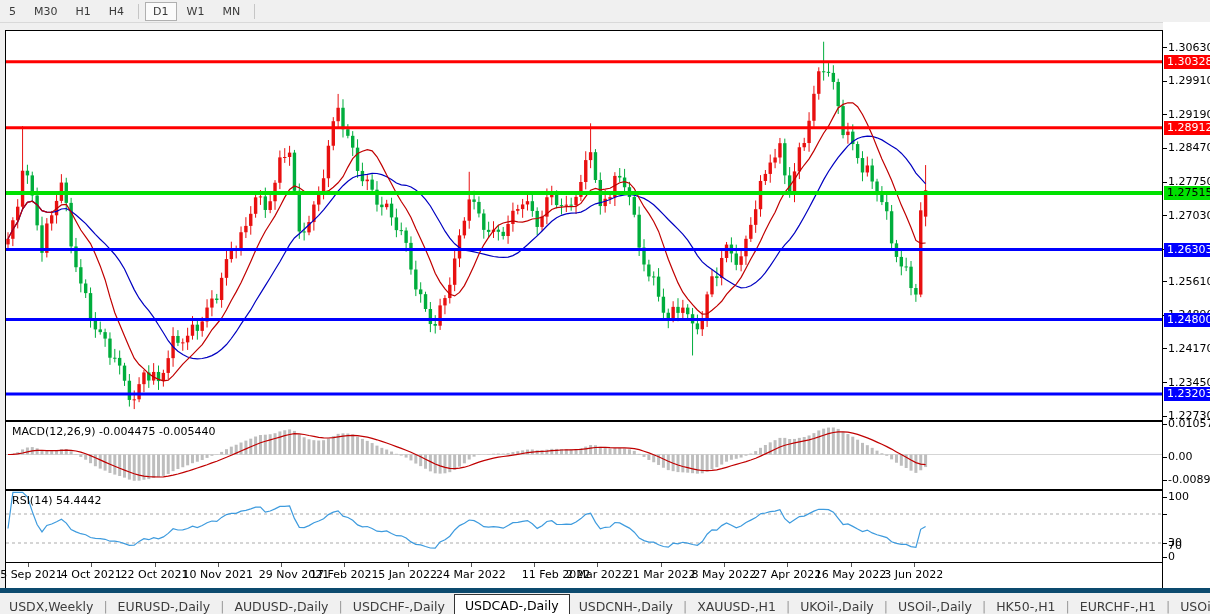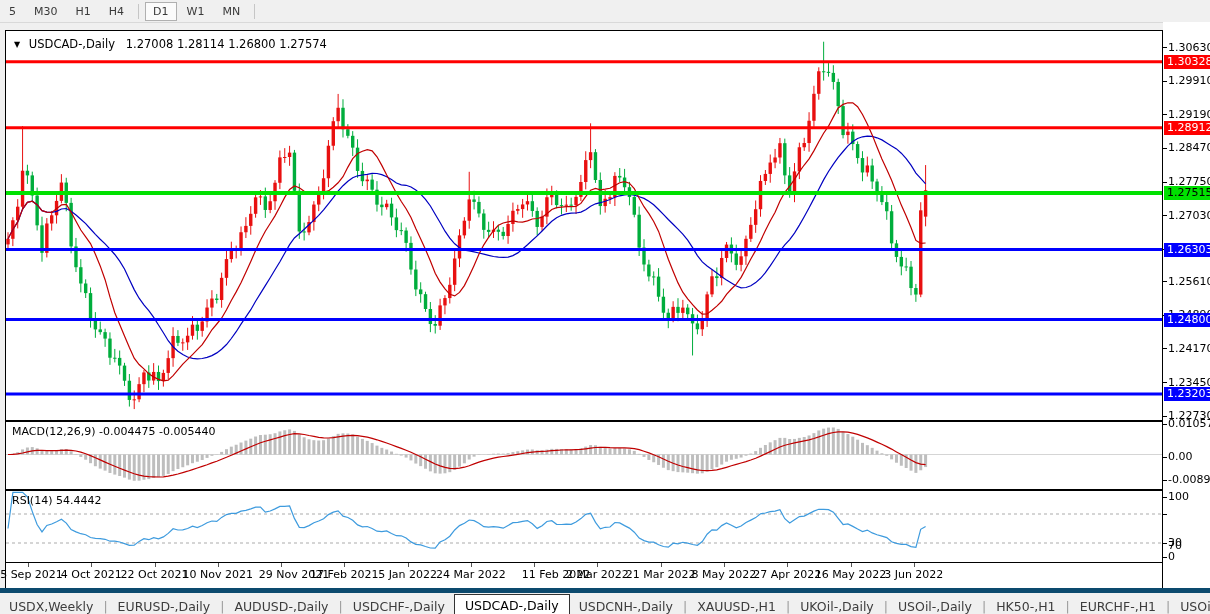--- a/index.html
+++ b/index.html
@@ -49,25 +49,20 @@
     <div class="tf-btn">H1</div>
     <div class="tf-btn">H4</div>
     <div class="tf-sep"></div>
     <div class="tf-btn active">D1</div>
     <div class="tf-btn">W1</div>
     <div class="tf-btn">MN</div>
     <div class="tf-sep"></div>
   </div>
 
 <div id="main-pane" class="pane">
-  <div id="chart-title">
-    <span class="tri">▼</span>
-    <span>USDCAD-,Daily</span>
-    <span style="margin-left:7px">1.27008 1.28114 1.26800 1.27574</span>
-  </div>
   <svg id="main-svg" width="1156" height="389" viewBox="0 0 1156 389">
       <line x1="2" y1="201.27662721675756" x2="2" y2="217.66650850265825" stroke="#E81010" stroke-width="1"></line>
       <rect x="0.30000000000000004" y="207.8123072178205" width="3.4" height="5.594400000000405" fill="#E81010"></rect>
       <line x1="6.855" y1="186.2039026202304" x2="6.855" y2="215.13862592198848" stroke="#E81010" stroke-width="1"></line>
       <rect x="5.155" y="189.26173482655034" width="3.4" height="18.55057239127015" fill="#E81010"></rect>
       <line x1="11.71" y1="168.16290639247967" x2="11.71" y2="197.40474454840296" stroke="#E81010" stroke-width="1"></line>
       <rect x="10.010000000000002" y="175.69920759964995" width="3.4" height="13.562527226900386" fill="#E81010"></rect>
       <line x1="16.565" y1="95.1002999999996" x2="16.565" y2="178.50744717323386" stroke="#E81010" stroke-width="1"></line>
       <rect x="14.865000000000002" y="139.7351873563156" width="3.4" height="35.964020243334346" fill="#E81010"></rect>
       <line x1="21.42" y1="133.74465875016017" x2="21.42" y2="152.90240753895057" stroke="#00AD3C" stroke-width="1"></line>

